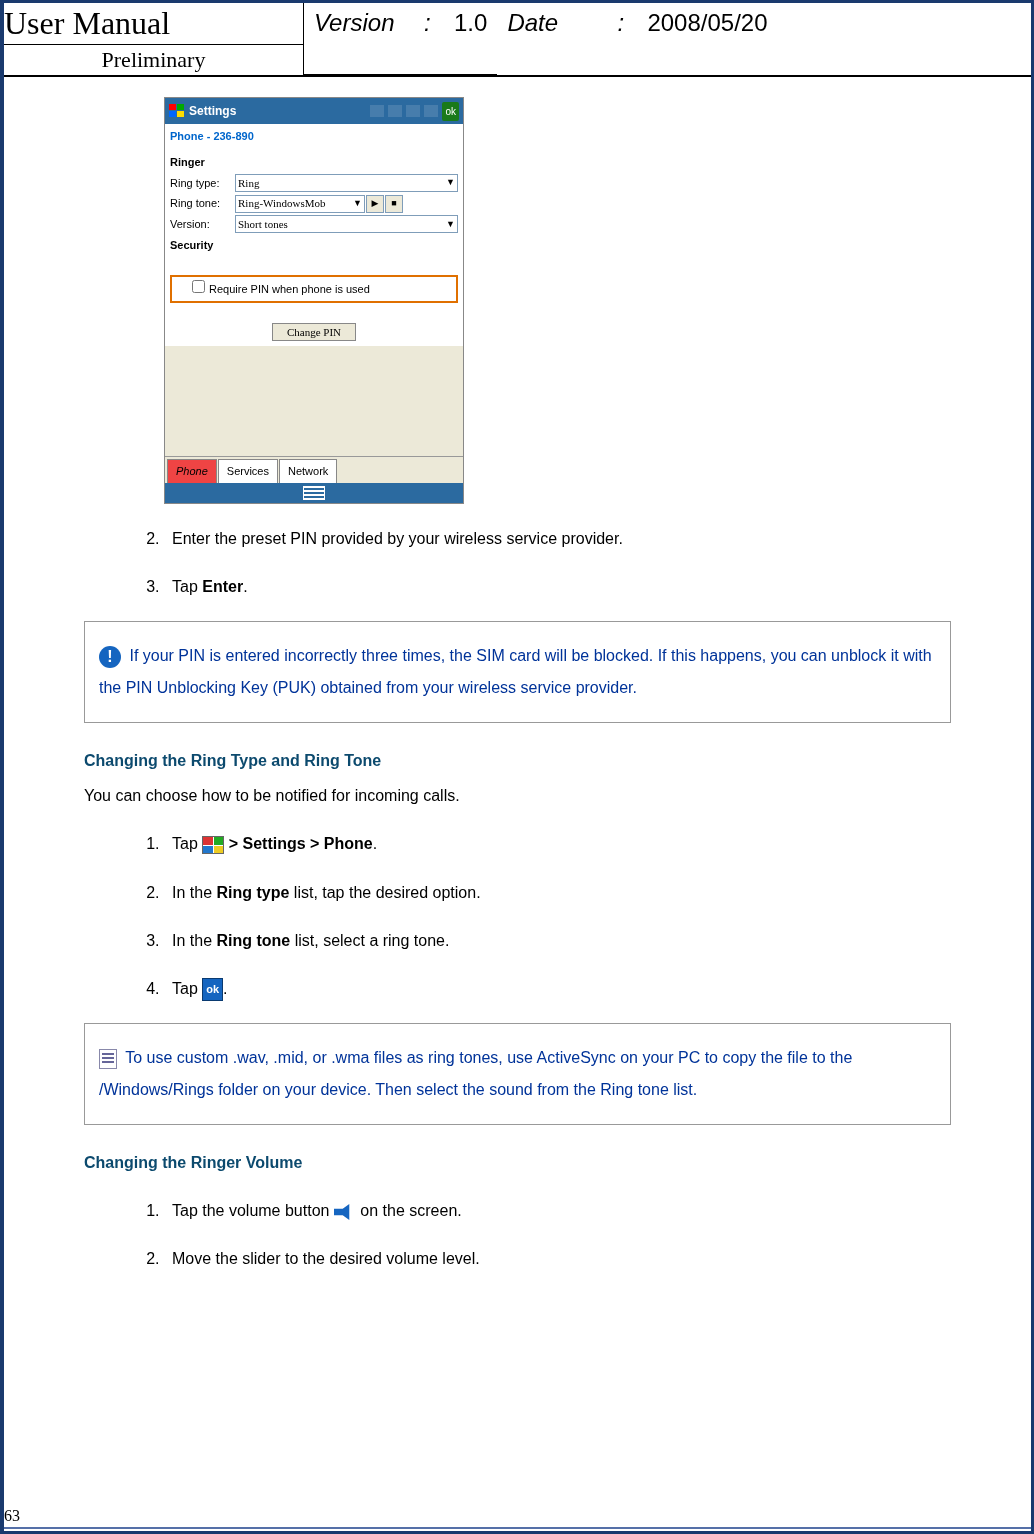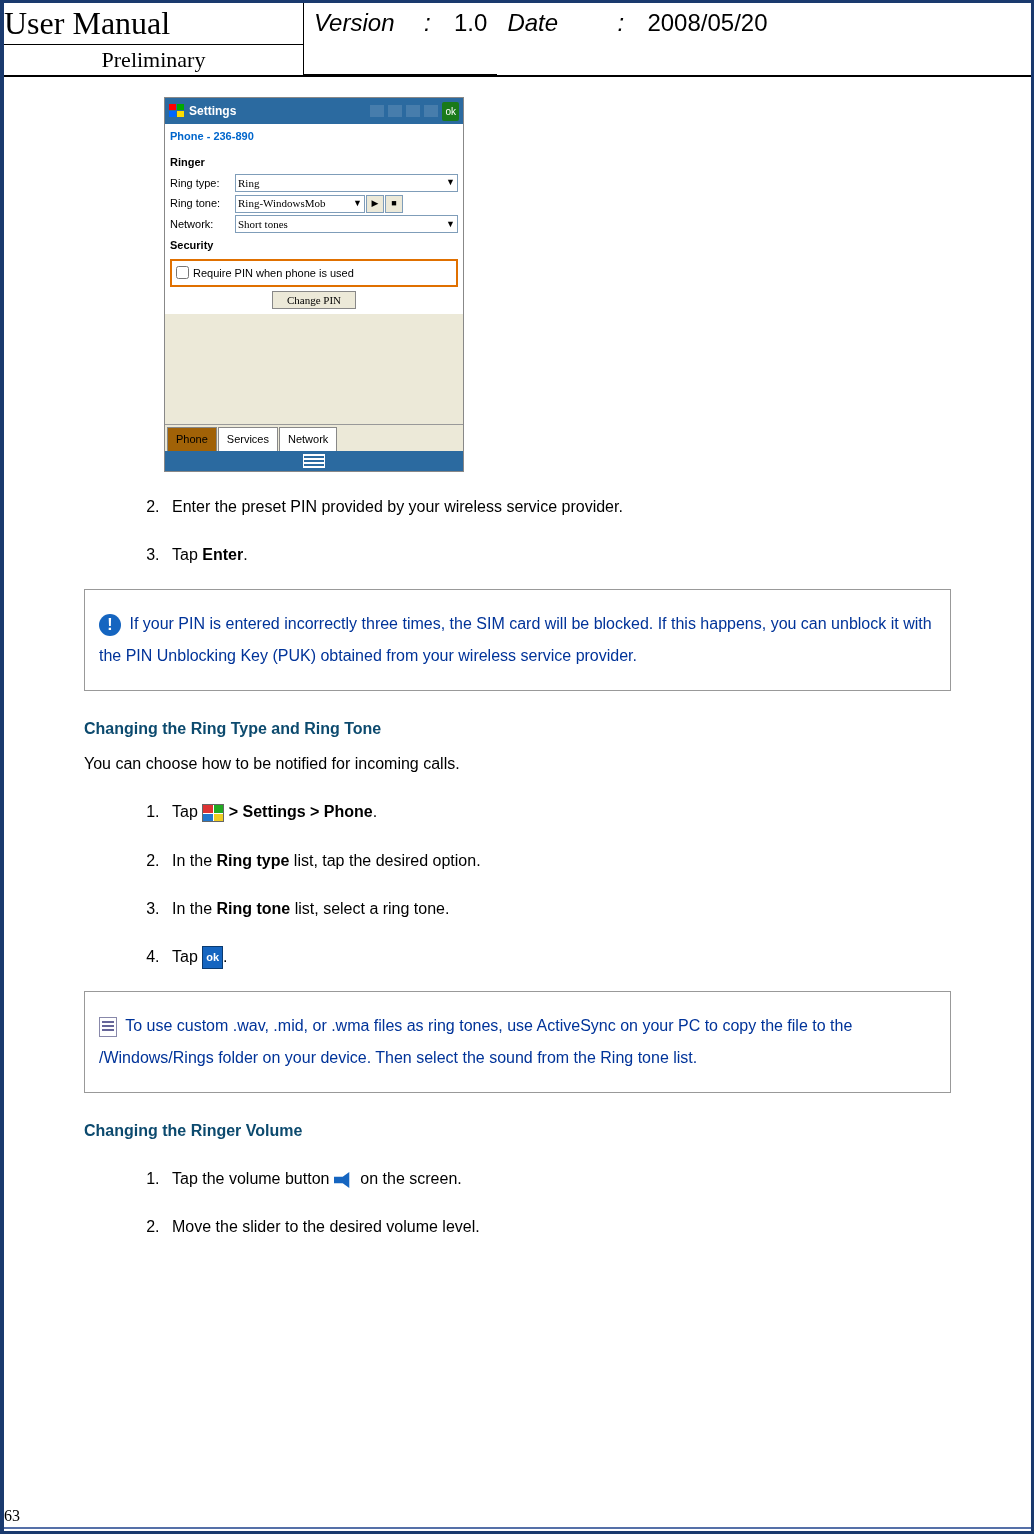--- a/index.html
+++ b/index.html
@@ -124,43 +124,43 @@
   }
   .shot .fake-select .arrow { font-size: 9px; }
   .shot .mini-btn {
     width: 18px; height: 18px; border: 1px solid #7f9db9;
     background: #ece9d8; display: inline-flex;
     align-items: center; justify-content: center;
     font-size: 9px; margin-left: 1px;
   }
   .shot .pin-box {
     border: 2px solid #e07000;
-    padding: 3px 4px; margin: 4px 0;
-    display: flex; align-items: center; gap: 4px;
+    padding: 3px 20px; margin: 20px 0;
+    display: flex; align-items: flex-start; gap: 4px;
   }
   .shot .pin-box input { margin: 0; }
   .shot .change-pin {
     text-align: center;
   }
   .shot .change-pin button {
     font-size: 11px; font-family: Tahoma;
     background: #ece9d8; border: 1px solid #888;
     padding: 2px 14px;
   }
   .shot .tabs {
     margin-top: 110px;
     display: flex; background: #ece9d8; padding: 2px 2px 0 2px;
     border-top: 1px solid #999;
     font-size: 11px;
   }
   .shot .tabs .tab {
     padding: 2px 8px; border: 1px solid #888; border-bottom: none;
     background: #ffffff; margin-right: 1px;
   }
-  .shot .tabs .tab.active { background: #a16207; font-weight: normal; }
+  .shot .tabs .tab.active { background: #ef4444; font-weight: normal; font-style: italic; }
   .shot .sip {
     background: #2b6aa0; height: 20px;
     display: flex; align-items: center; justify-content: center;
   }
   .shot .sip .kb {
     width: 22px; height: 14px; background: #fff;
     display: flex; flex-direction: column; justify-content: space-around;
     padding: 1px;
   }
   .shot .sip .kb div { height: 2px; background: #2b6aa0; }
@@ -277,21 +277,21 @@
         <div class="row">
           <span class="lbl">Ring tone:</span>
           <div class="fake-select" style="flex:0 0 130px">
             <span>Ring-WindowsMob</span>
               <span class="arrow">▼</span>
           </div>
           <span class="mini-btn">▶</span>
           <span class="mini-btn">■</span>
         </div>
         <div class="row">
-          <span class="lbl">Network:</span>
+          <span class="lbl">Version:</span>
           <div class="fake-select">
             <span>Short tones</span>
               <span class="arrow">▼</span>
           </div>
         </div>
         <div class="sec-h">Security</div>
         <div class="pin-box">
           <input type="checkbox" style="">
           <span>Require PIN when phone is used</span>
         </div>

